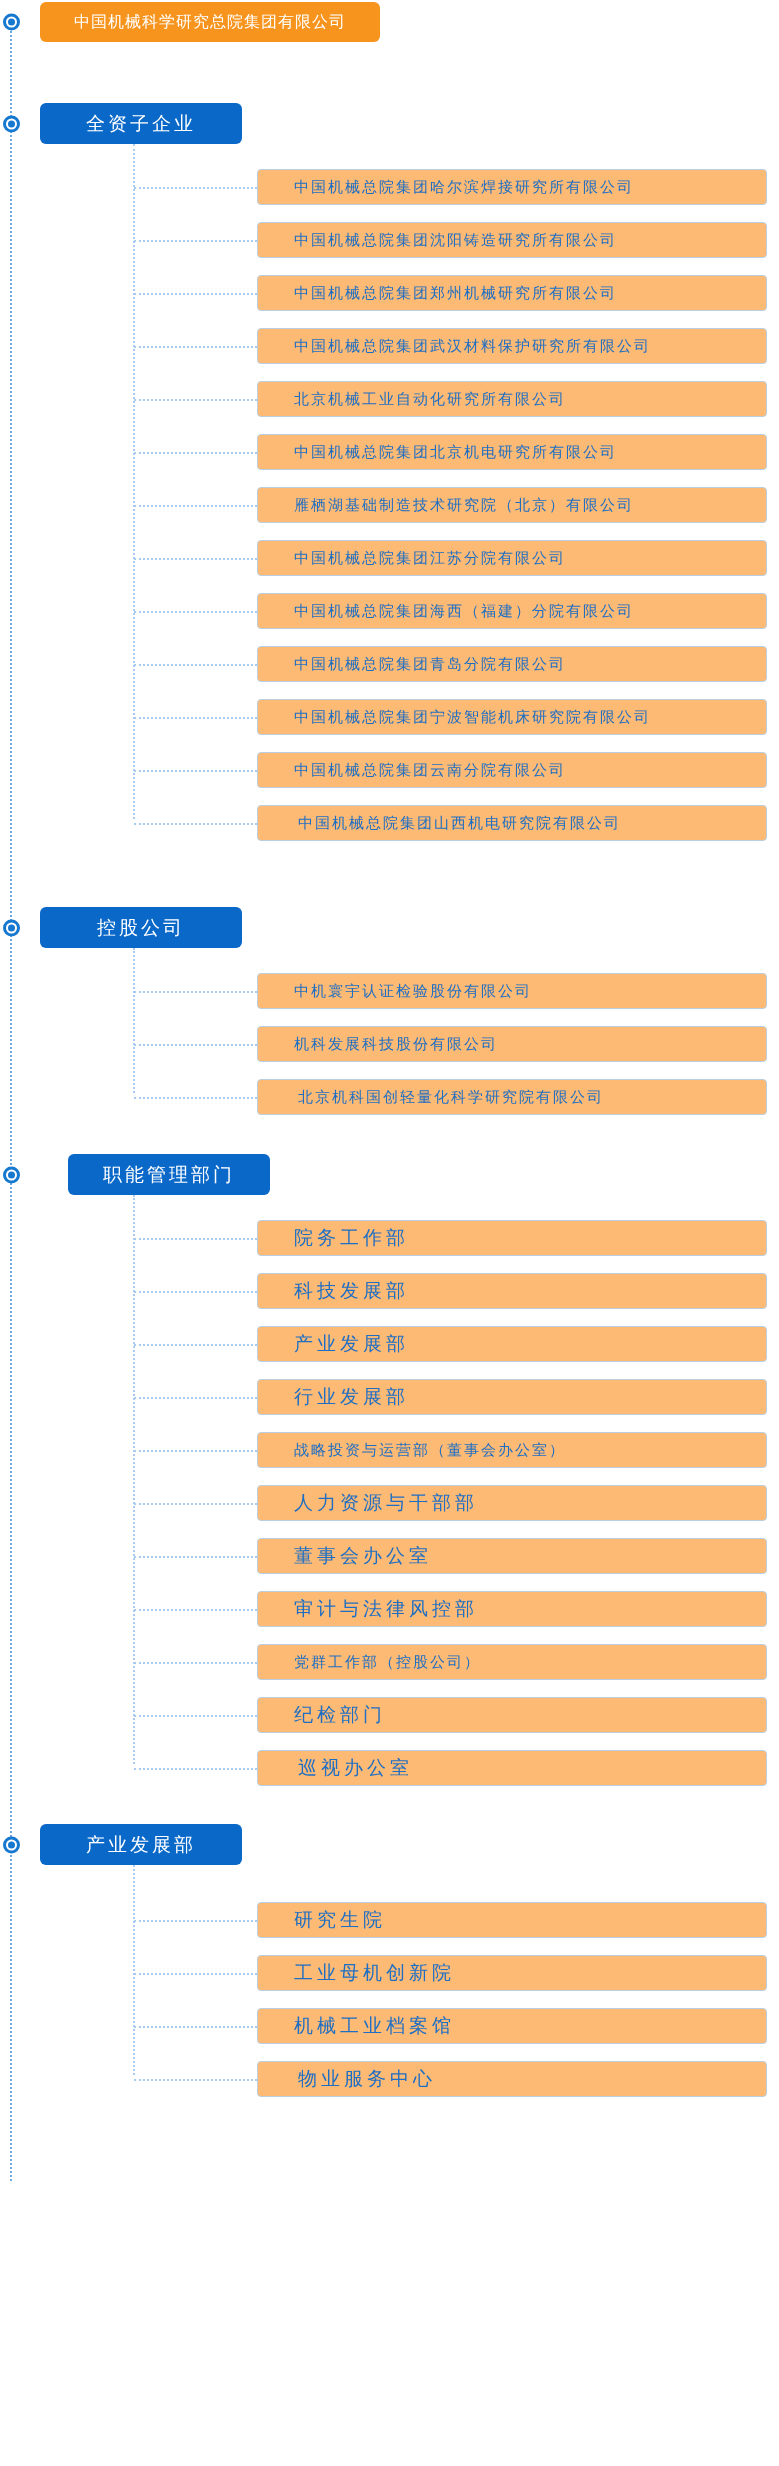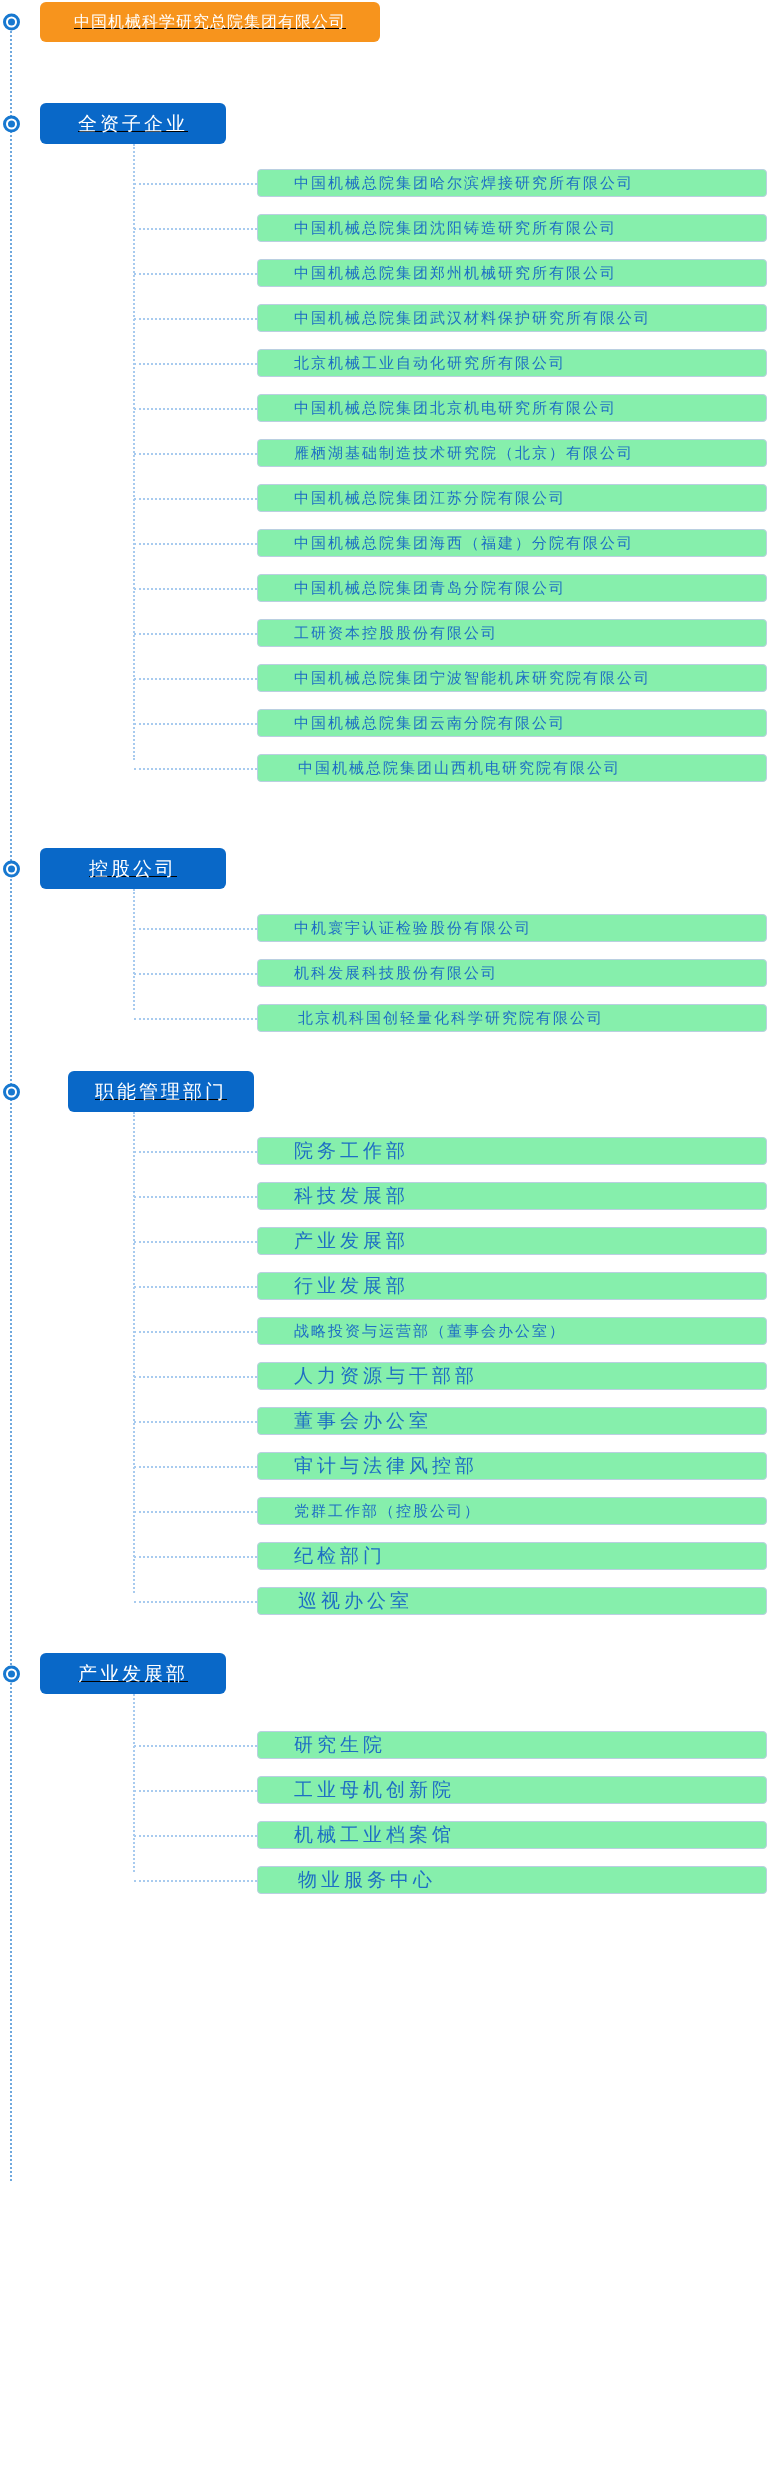--- a/index.html
+++ b/index.html
@@ -8,53 +8,53 @@
     width:779px; height:2466px;
     background:#fff;
     overflow:hidden;
     font-family:"Liberation Sans", sans-serif;
   }
   
   .rail {
     position:absolute; left:10px; top:22px; height:2159px; width:0;
     border-left:2px dotted var(--rail);
   }
-  .node-row { position:relative; display:flex; align-items:center;text-decoration:underline; }
+  .node-row { position:relative; display:flex; align-items:center; }
   .root-row { margin-top:2px; height:40px; }
   .bullet {
     position:absolute; left:3px; top:50%; transform:translateY(-50%);
     width:17px; height:17px; box-sizing:border-box;
     border:3px solid var(--bullet); border-radius:50%; background:#fff;
     display:flex; align-items:center; justify-content:center;
   }
   .bullet .dot { width:7px; height:7px; border-radius:50%; background:var(--bullet); }
   .root-box {
     margin-left:40px; width:340px; height:40px;
     background:var(--orange); border-radius:6px;
     color:#fff; font-size:16px; letter-spacing:1px;
     display:flex; align-items:center; justify-content:center;
   }
   .sec-row { height:41px; }
   .sec-box {
-    margin-left:40px; width:186px; height:41px;
+    margin-left:40px; width:202px; height:41px;
     background:var(--blue); border-radius:6px;
     color:#fff; font-size:19px; letter-spacing:3px;
     display:flex; align-items:center; justify-content:center;
   }
   .items { position:relative; --gap:25px; margin-top:var(--gap); }
   
   .items::before {
     content:""; position:absolute; left:133px;
     top:calc(-1 * var(--gap)); bottom:22px;
     border-left:2px dotted var(--connector);
   }
   .item {
     position:relative; box-sizing:border-box;
-    margin-left:257px; width:510px; height:28px; margin-bottom:17px;
-    background:#86efac; border:1px solid var(--box-border); border-radius:4px;
+    margin-left:257px; width:510px; height:36px; margin-bottom:17px;
+    background:#fdba74; border:1px solid var(--box-border); border-radius:4px;
     display:flex; align-items:center; padding-left:36px;
   }
   .item:last-child { margin-bottom:0;padding-left:40px; }
   
   .item::before {
     content:""; position:absolute; left:-124px; top:50%; width:123px; height:0;
     border-top:2px dotted var(--connector);
   }
   .item-label { color:var(--item-text); font-size:19px; letter-spacing:4px; white-space:nowrap; }
   .item-label.long { font-size:15px; letter-spacing:2px; }
@@ -119,23 +119,20 @@
   </div>
 
   <div class="item">
     <span class="item-label long">中国机械总院集团海西（福建）分院有限公司</span>
   </div>
 
   <div class="item">
     <span class="item-label long">中国机械总院集团青岛分院有限公司</span>
   </div>
 
-  <div class="item">
-    <span class="item-label long">工研资本控股股份有限公司</span>
-  </div>
 
   <div class="item">
     <span class="item-label long">中国机械总院集团宁波智能机床研究院有限公司</span>
   </div>
 
   <div class="item">
     <span class="item-label long">中国机械总院集团云南分院有限公司</span>
   </div>
 
   <div class="item">

